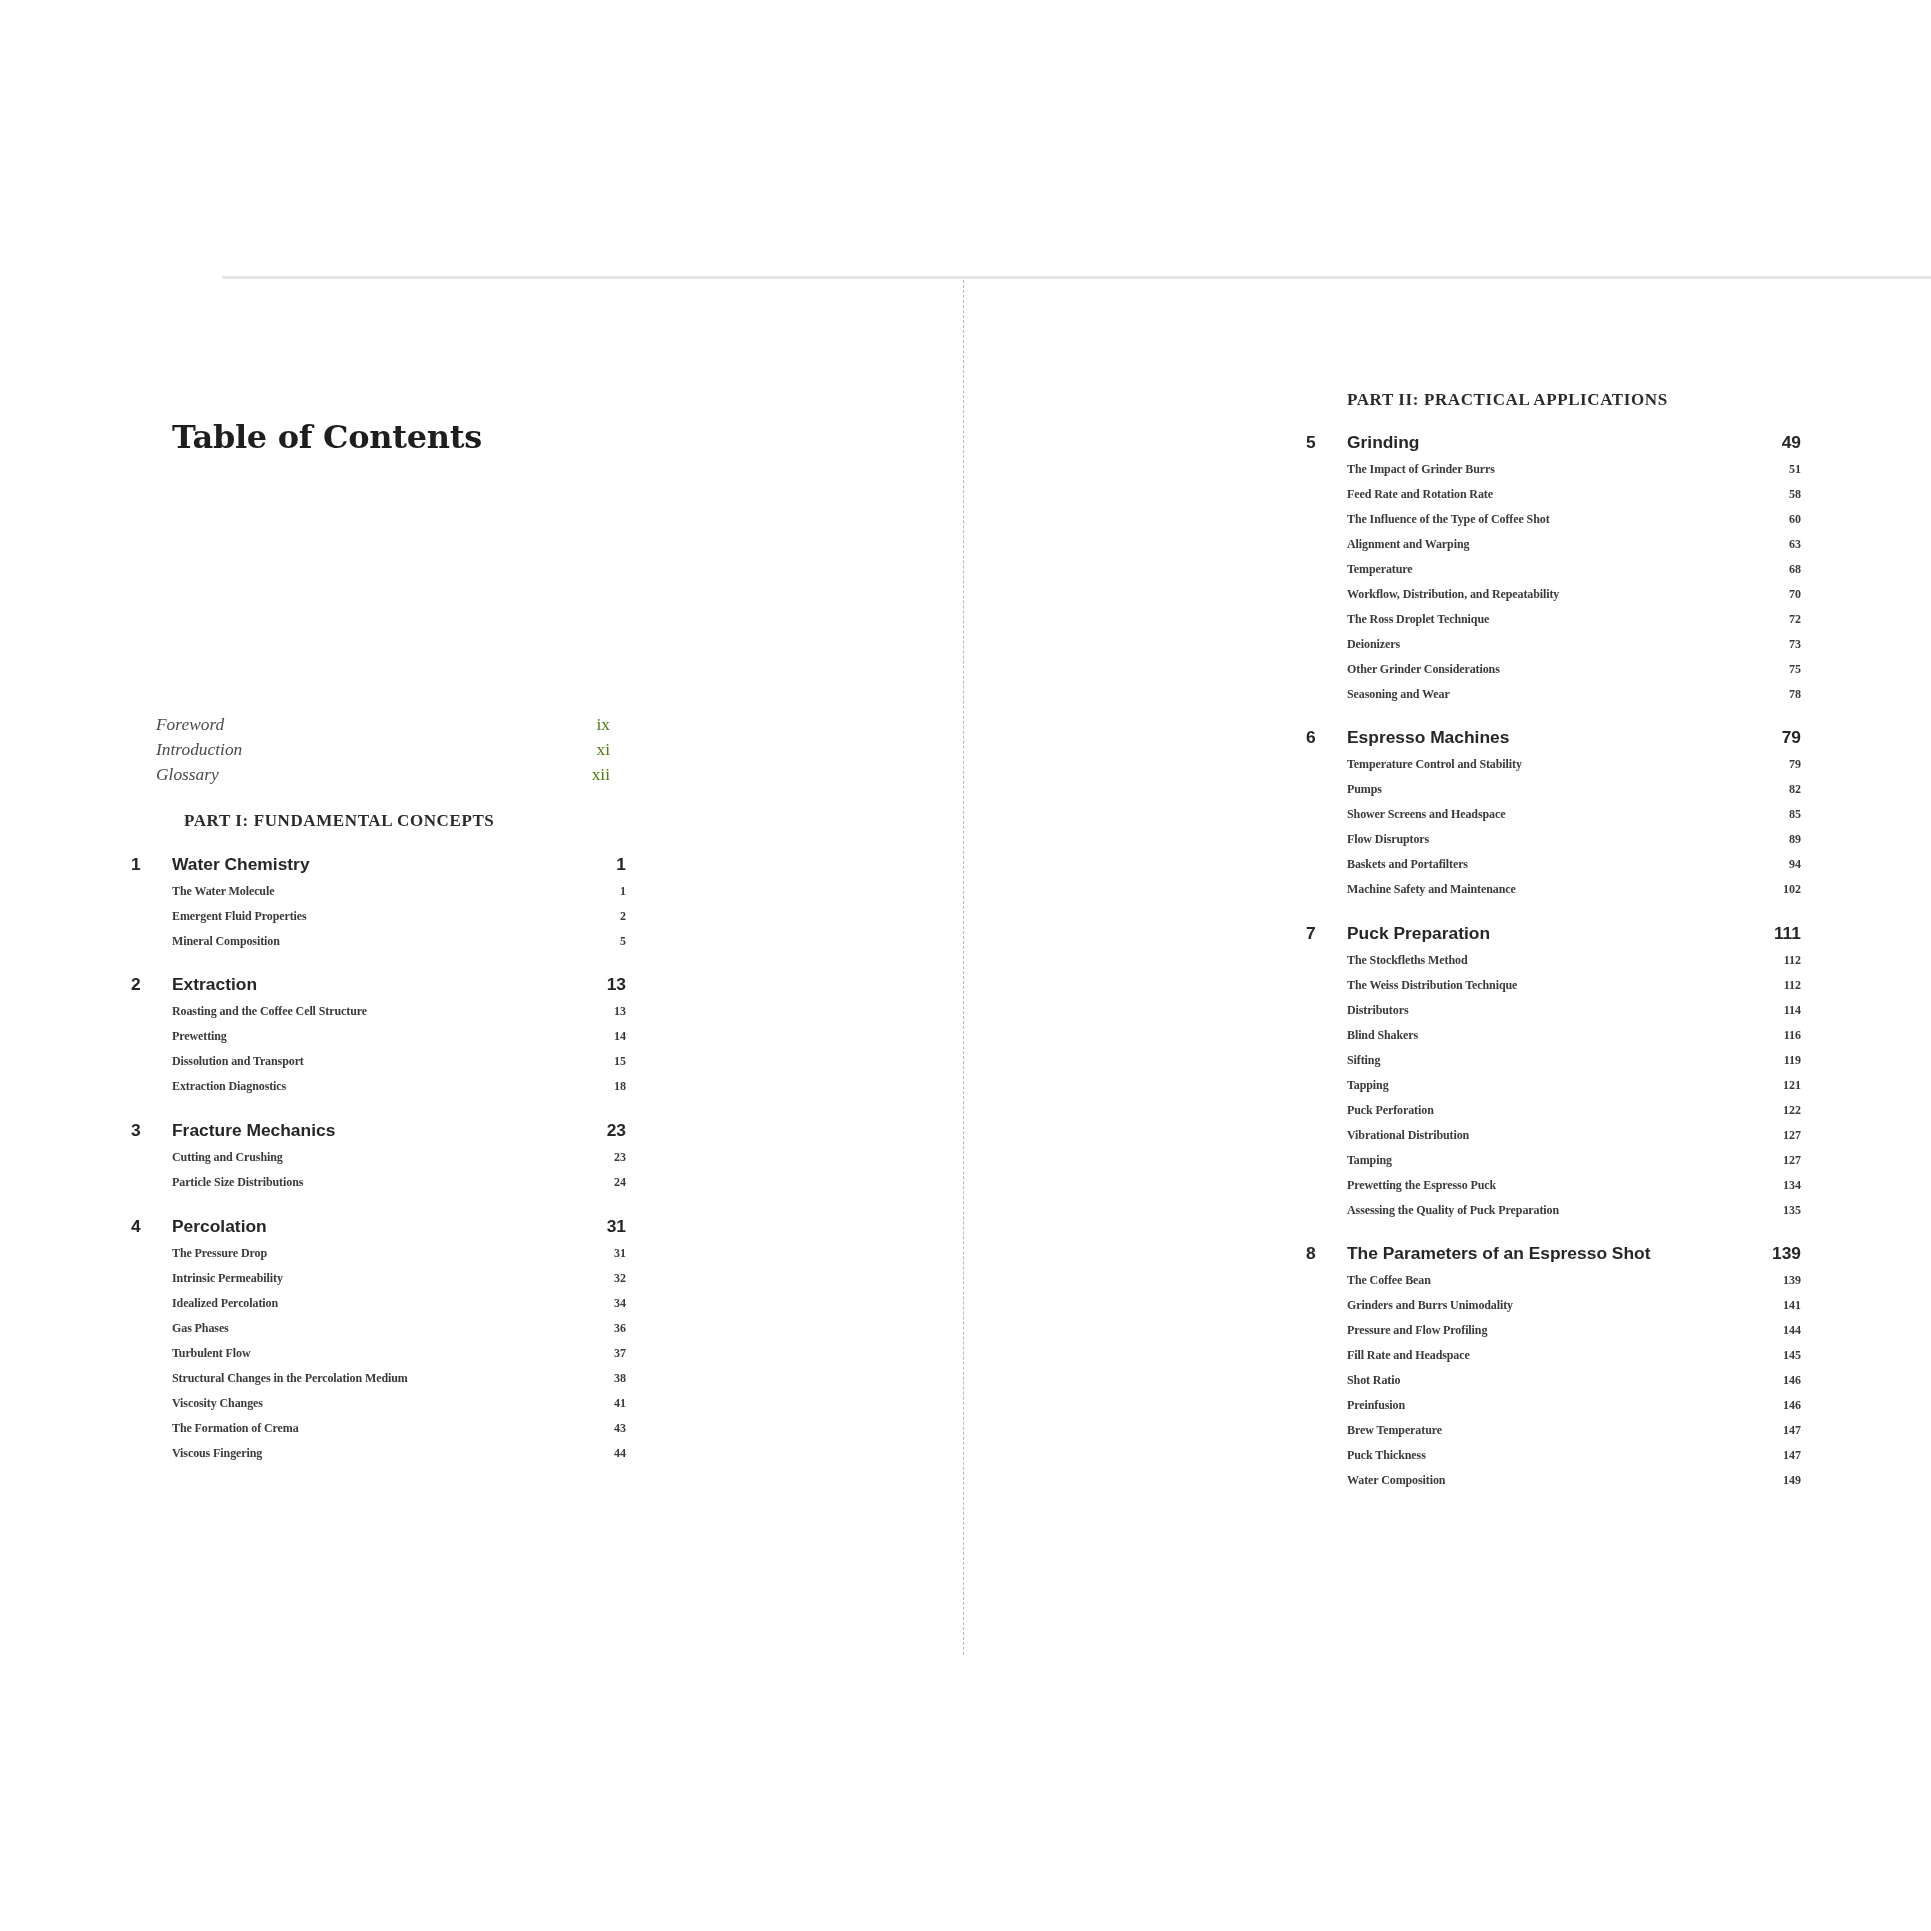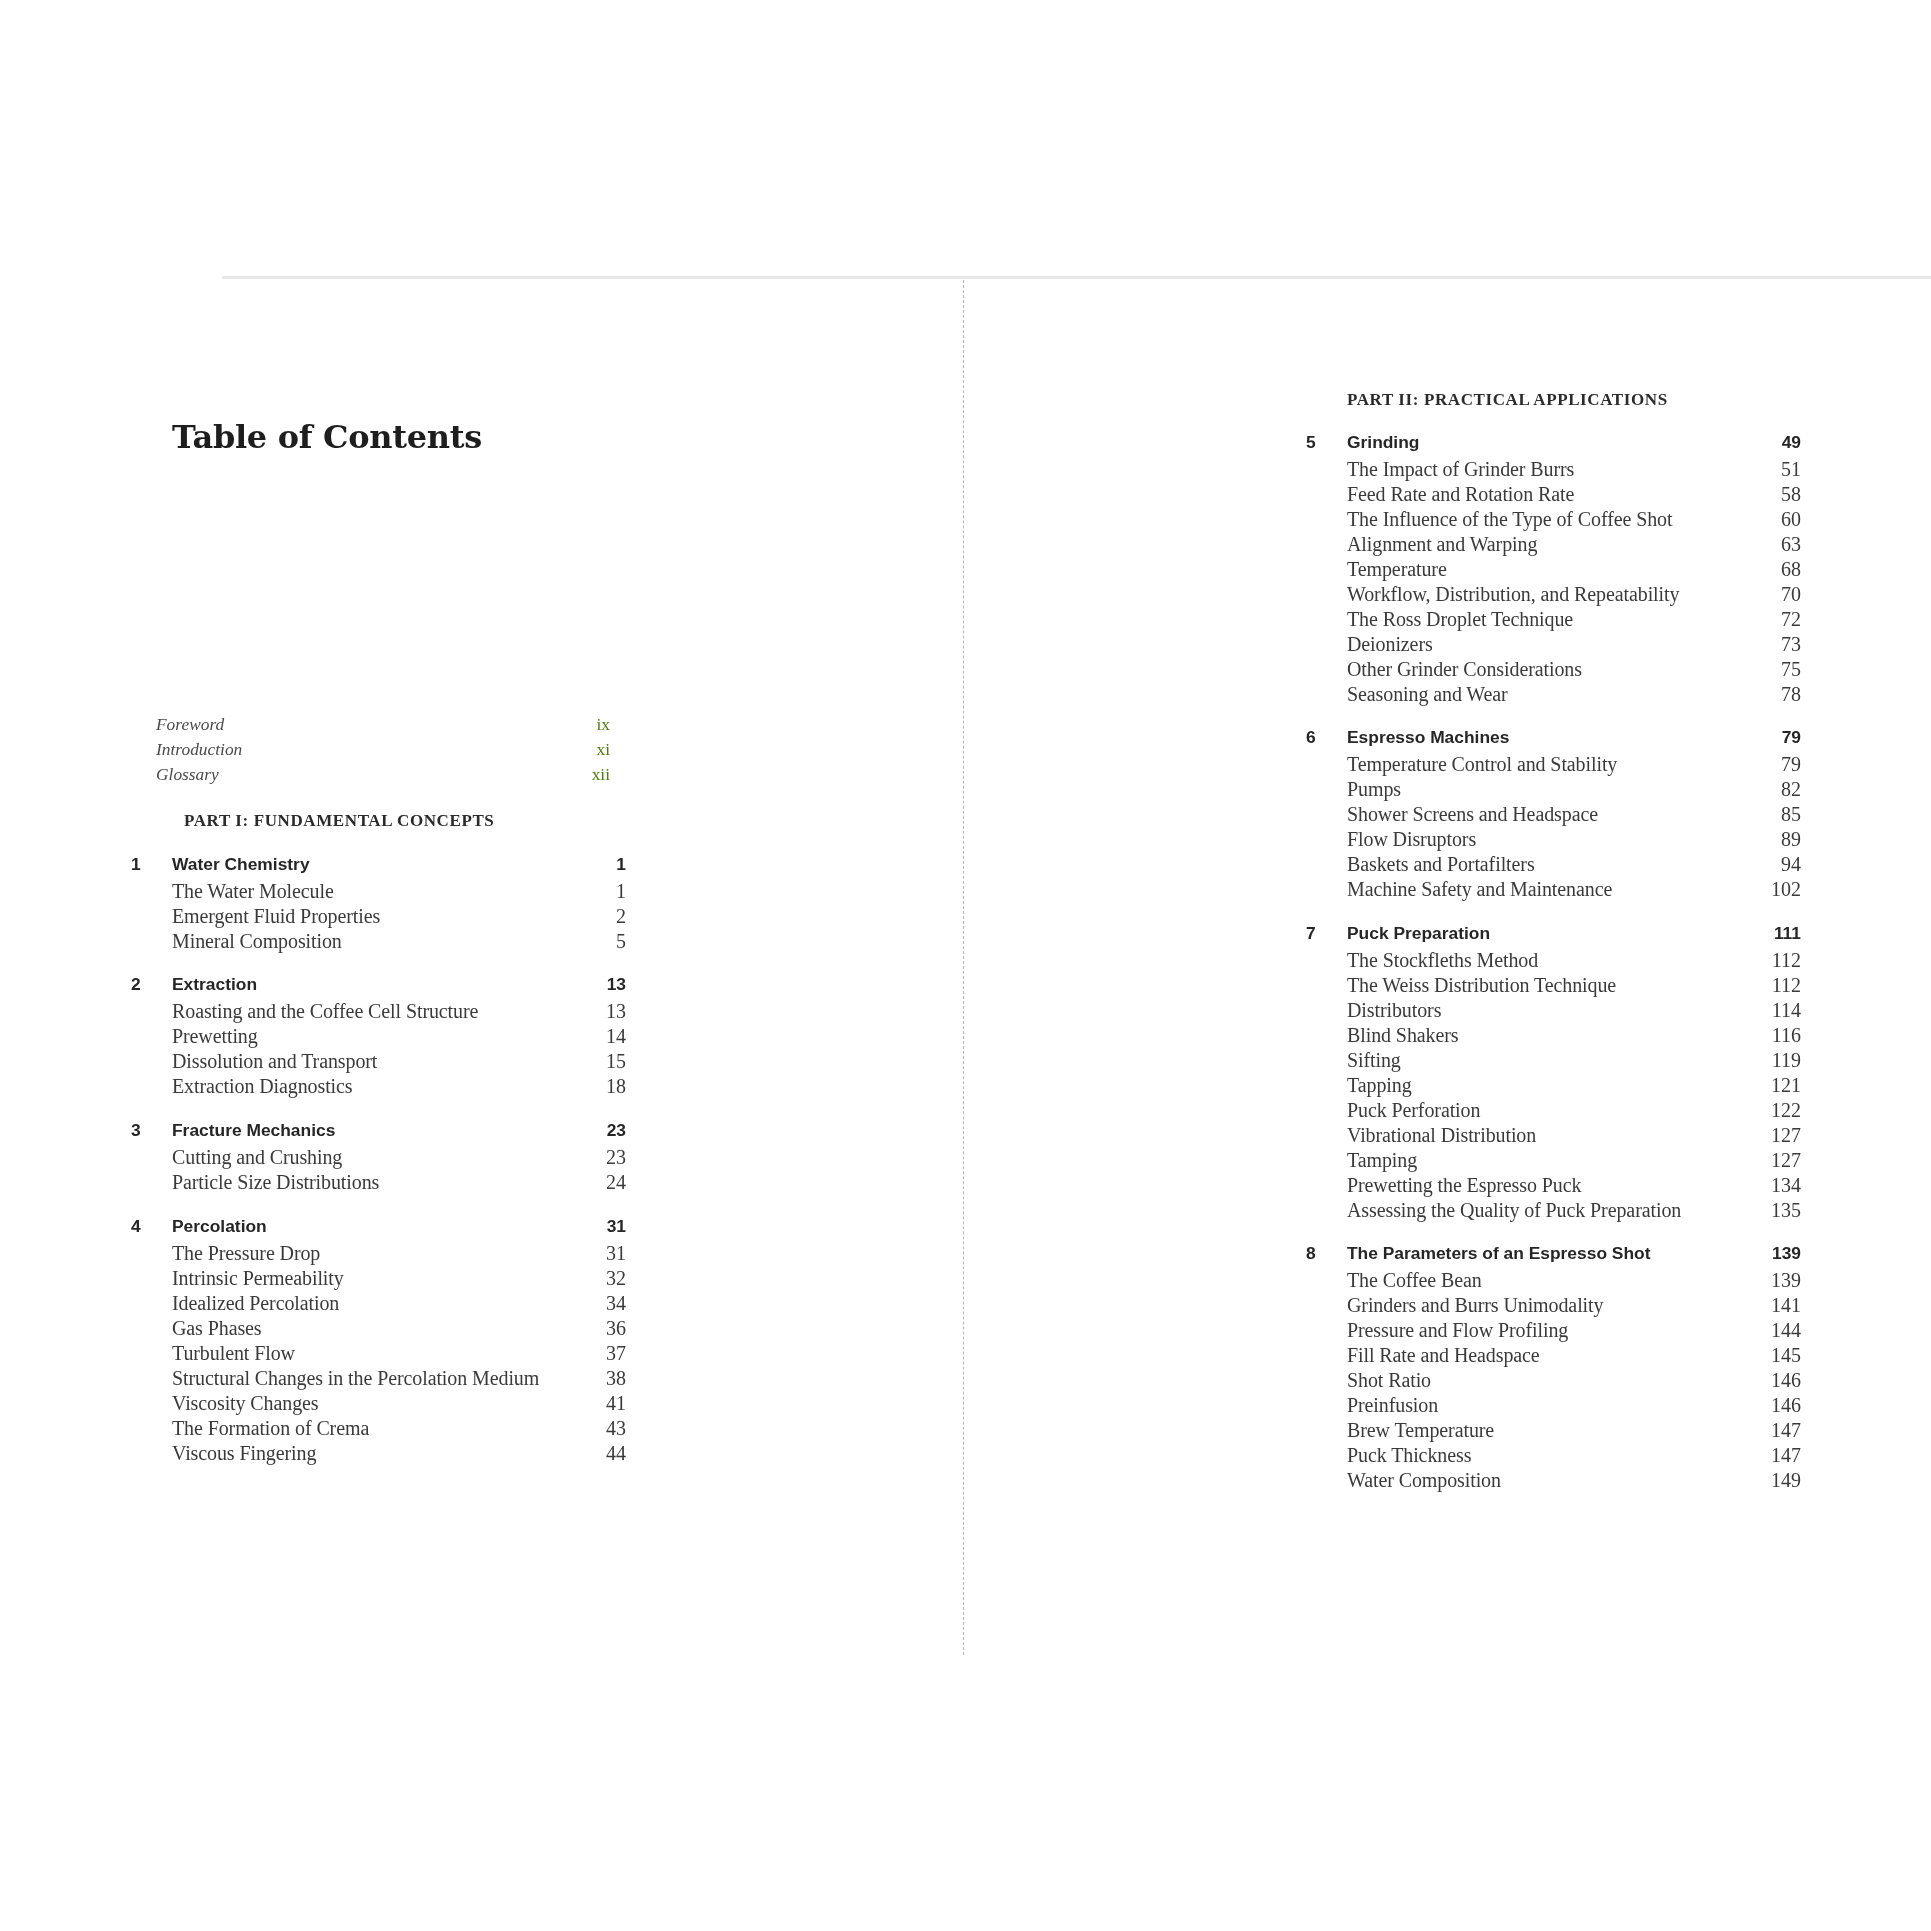--- a/index.html
+++ b/index.html
@@ -112,22 +112,23 @@
     left: 0;
     top: 0;
     font-weight: 600;
   }
   .chapter-head .page-num {
     position: absolute;
     right: 0;
     top: 0;
   }
   .sub-row {
-    font-size: 20px;
+    font-size: 12px;
     color: #3a3a3a;
+    font-weight: bold;
   }
   .sub-row .label {
     letter-spacing: -0.1px;
   }
 </style>
 </head>
 <body>
 
 <div class="top-rule"></div>
 <div class="spine"></div>

